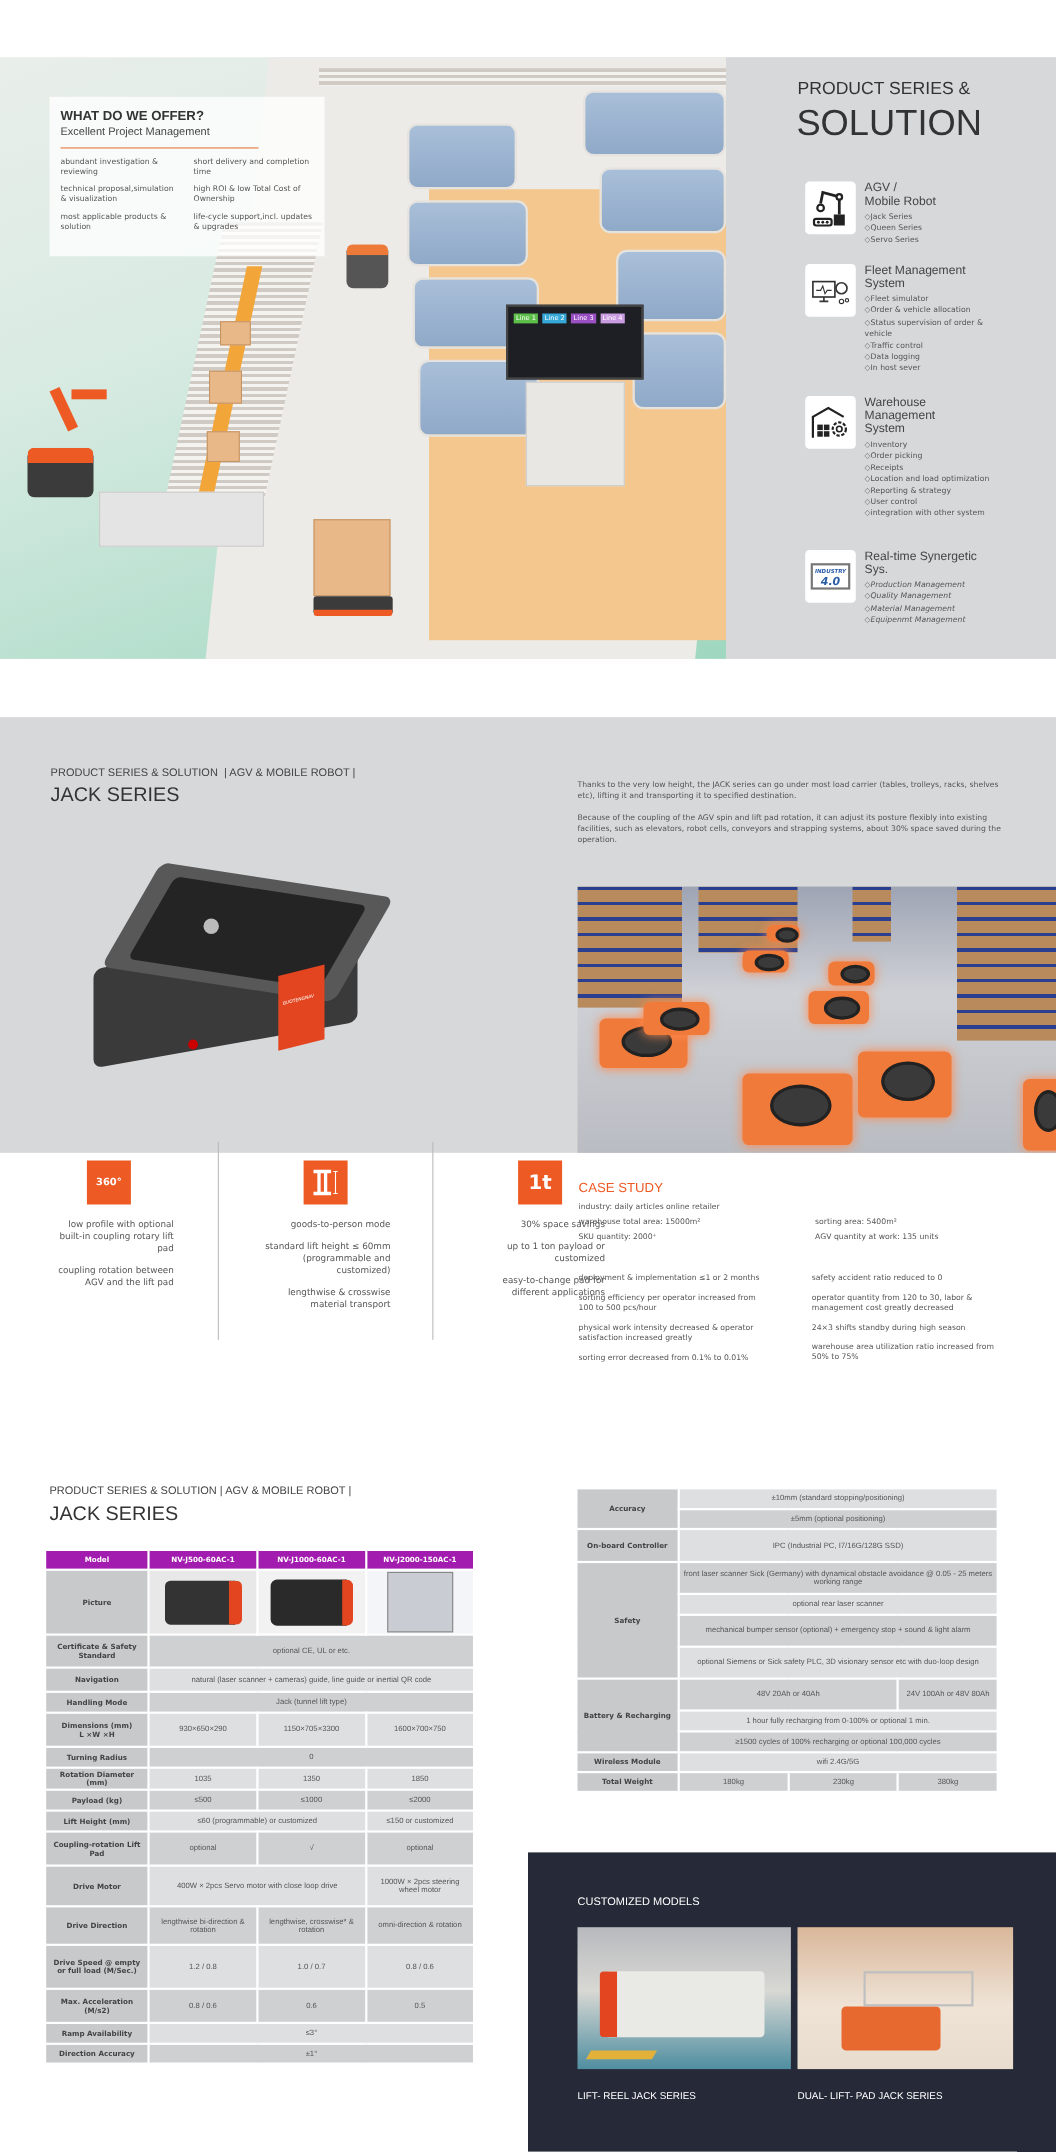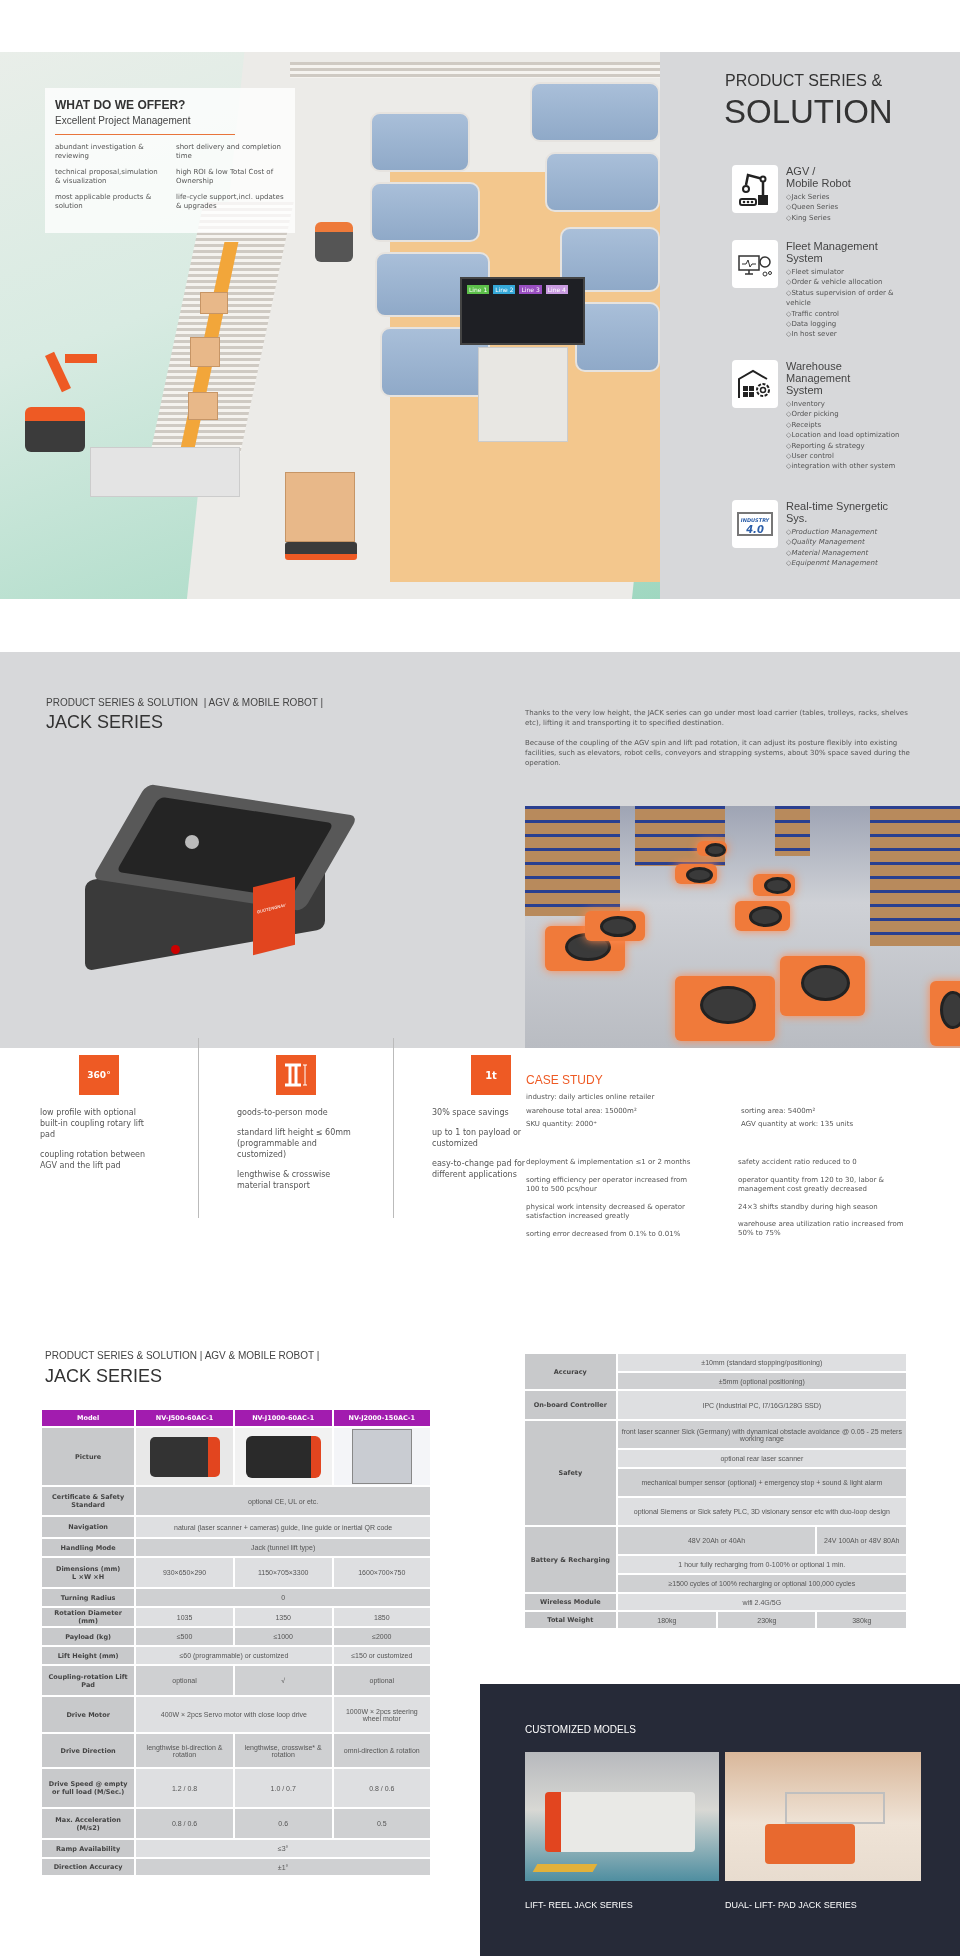--- a/index.html
+++ b/index.html
@@ -29,21 +29,21 @@
 
 #jack-band{left:0;top:652px;width:960px;height:396px;background:#d7d8da}
 .crumb{font-family:"Liberation Sans",sans-serif;font-size:10px;color:#444}
 .crumb-title{font-family:"Liberation Sans",sans-serif;font-size:18px;color:#333}
 #jack-desc{left:525px;top:708px;width:400px;font-size:7px;line-height:10px;color:#555}
 #jack-desc p{margin-bottom:10px}
 #warehouse-photo{left:525px;top:806px;width:435px;height:242px;background:linear-gradient(180deg,#9ea4b4 0%,#cfd1d6 40%,#b9bcc2 100%);overflow:hidden}
 .shelf{background:repeating-linear-gradient(180deg,#2a3f8f 0 3px,#b88a5c 3px 14px)}
 .bot{background:#f07a3a;border-radius:6px;box-shadow:0 0 10px #ff8a50}
 .bot:after{content:"";position:absolute;left:25%;top:15%;width:50%;height:50%;border-radius:50%;background:#3a3a3a;border:3px solid #222}
-.feat{text-align:left;font-size:8px;line-height:11px;color:#555}
+.feat{text-align:right;font-size:8px;line-height:11px;color:#555}
 .feat-icon{width:40px;height:40px;background:#ee5a24;margin:0 auto 12px;display:flex;align-items:center;justify-content:center;color:#fff;font-weight:bold}
 .feat p{margin-bottom:9px}
 .vdiv{width:1px;background:#bbb}
 #case-title{left:526px;top:1073px;font-family:"Liberation Sans",sans-serif;font-size:12px;color:#ee5a24}
 .cs{font-size:7px;line-height:9px;color:#555}
 
 table{border-collapse:collapse;font-family:"Liberation Sans",sans-serif}
 .spec td{border:2px solid #fff;font-size:7px;text-align:center;color:#555;padding:1px 3px}
 .spec td.h{background:#c8c9cb;font-weight:bold;color:#444;font-family:"DejaVu Sans",sans-serif;font-size:6.5px}
 .spec td.v{background:#dedfe1}
@@ -124,21 +124,21 @@
         <circle cx="8" cy="18" r="3" fill="none" stroke="#222" stroke-width="2"></circle>
         <circle cx="25" cy="8" r="2.5" fill="#fff" stroke="#222" stroke-width="2"></circle>
       </svg>
   </div>
   <div>
     <div class="sol-title" style="white-space:pre-line">AGV /
 Mobile Robot</div>
     <ul class="sol-list">
       <li>Jack Series</li>
       <li>Queen Series</li>
-      <li>King Series</li>
+      <li>Servo Series</li>
     </ul>
   </div>
 </div>
 
 <div class="abs" style="left:732px;top:240px;display:flex;gap:8px">
   <div class="sol-icon">
     <svg width="36" height="28" viewBox="0 0 36 28">
         <rect x="2" y="6" width="20" height="14" fill="none" stroke="#333" stroke-width="1.5"></rect>
         <path d="M5 14h4l2-4 2 7 2-3h4" fill="none" stroke="#333" stroke-width="1"></path>
         <path d="M8 24h8M12 20v4" stroke="#333" stroke-width="1.5"></path>
@@ -257,21 +257,21 @@
           <path d="M3 4h16M3 24h16M8 4v20M14 4v20" stroke="#fff" stroke-width="3"></path>
           <path d="M23 4v20M21 4h4M21 24h4" stroke="#fff" stroke-width="1"></path>
         </svg>
     </div>
     <p>goods-to-person mode</p>
     <p>standard lift height ≤ 60mm (programmable and customized)</p>
     <p>lengthwise &amp; crosswise material transport</p>
   </div>
   <div class="vdiv" style="margin-left:38px"></div>
   <div class="feat" style="width:118px;margin-left:38px;padding-top:17px">
-    <div class="feat-icon" style="font-size:10px">1t</div>
+    <div class="feat-icon" style="font-size:18px">1t</div>
     <p>30% space savings</p>
     <p>up to 1 ton payload or customized</p>
     <p>easy-to-change pad for different applications</p>
   </div>
 </div>
 
 <div id="case-title" class="abs">CASE STUDY</div>
 <div class="abs cs" style="left:526px;top:1093px">industry: daily articles online retailer</div>
 <div class="abs cs" style="left:526px;top:1107px">warehouse total area: 15000m²</div>
 <div class="abs cs" style="left:526px;top:1120px">SKU quantity: 2000⁺</div>

